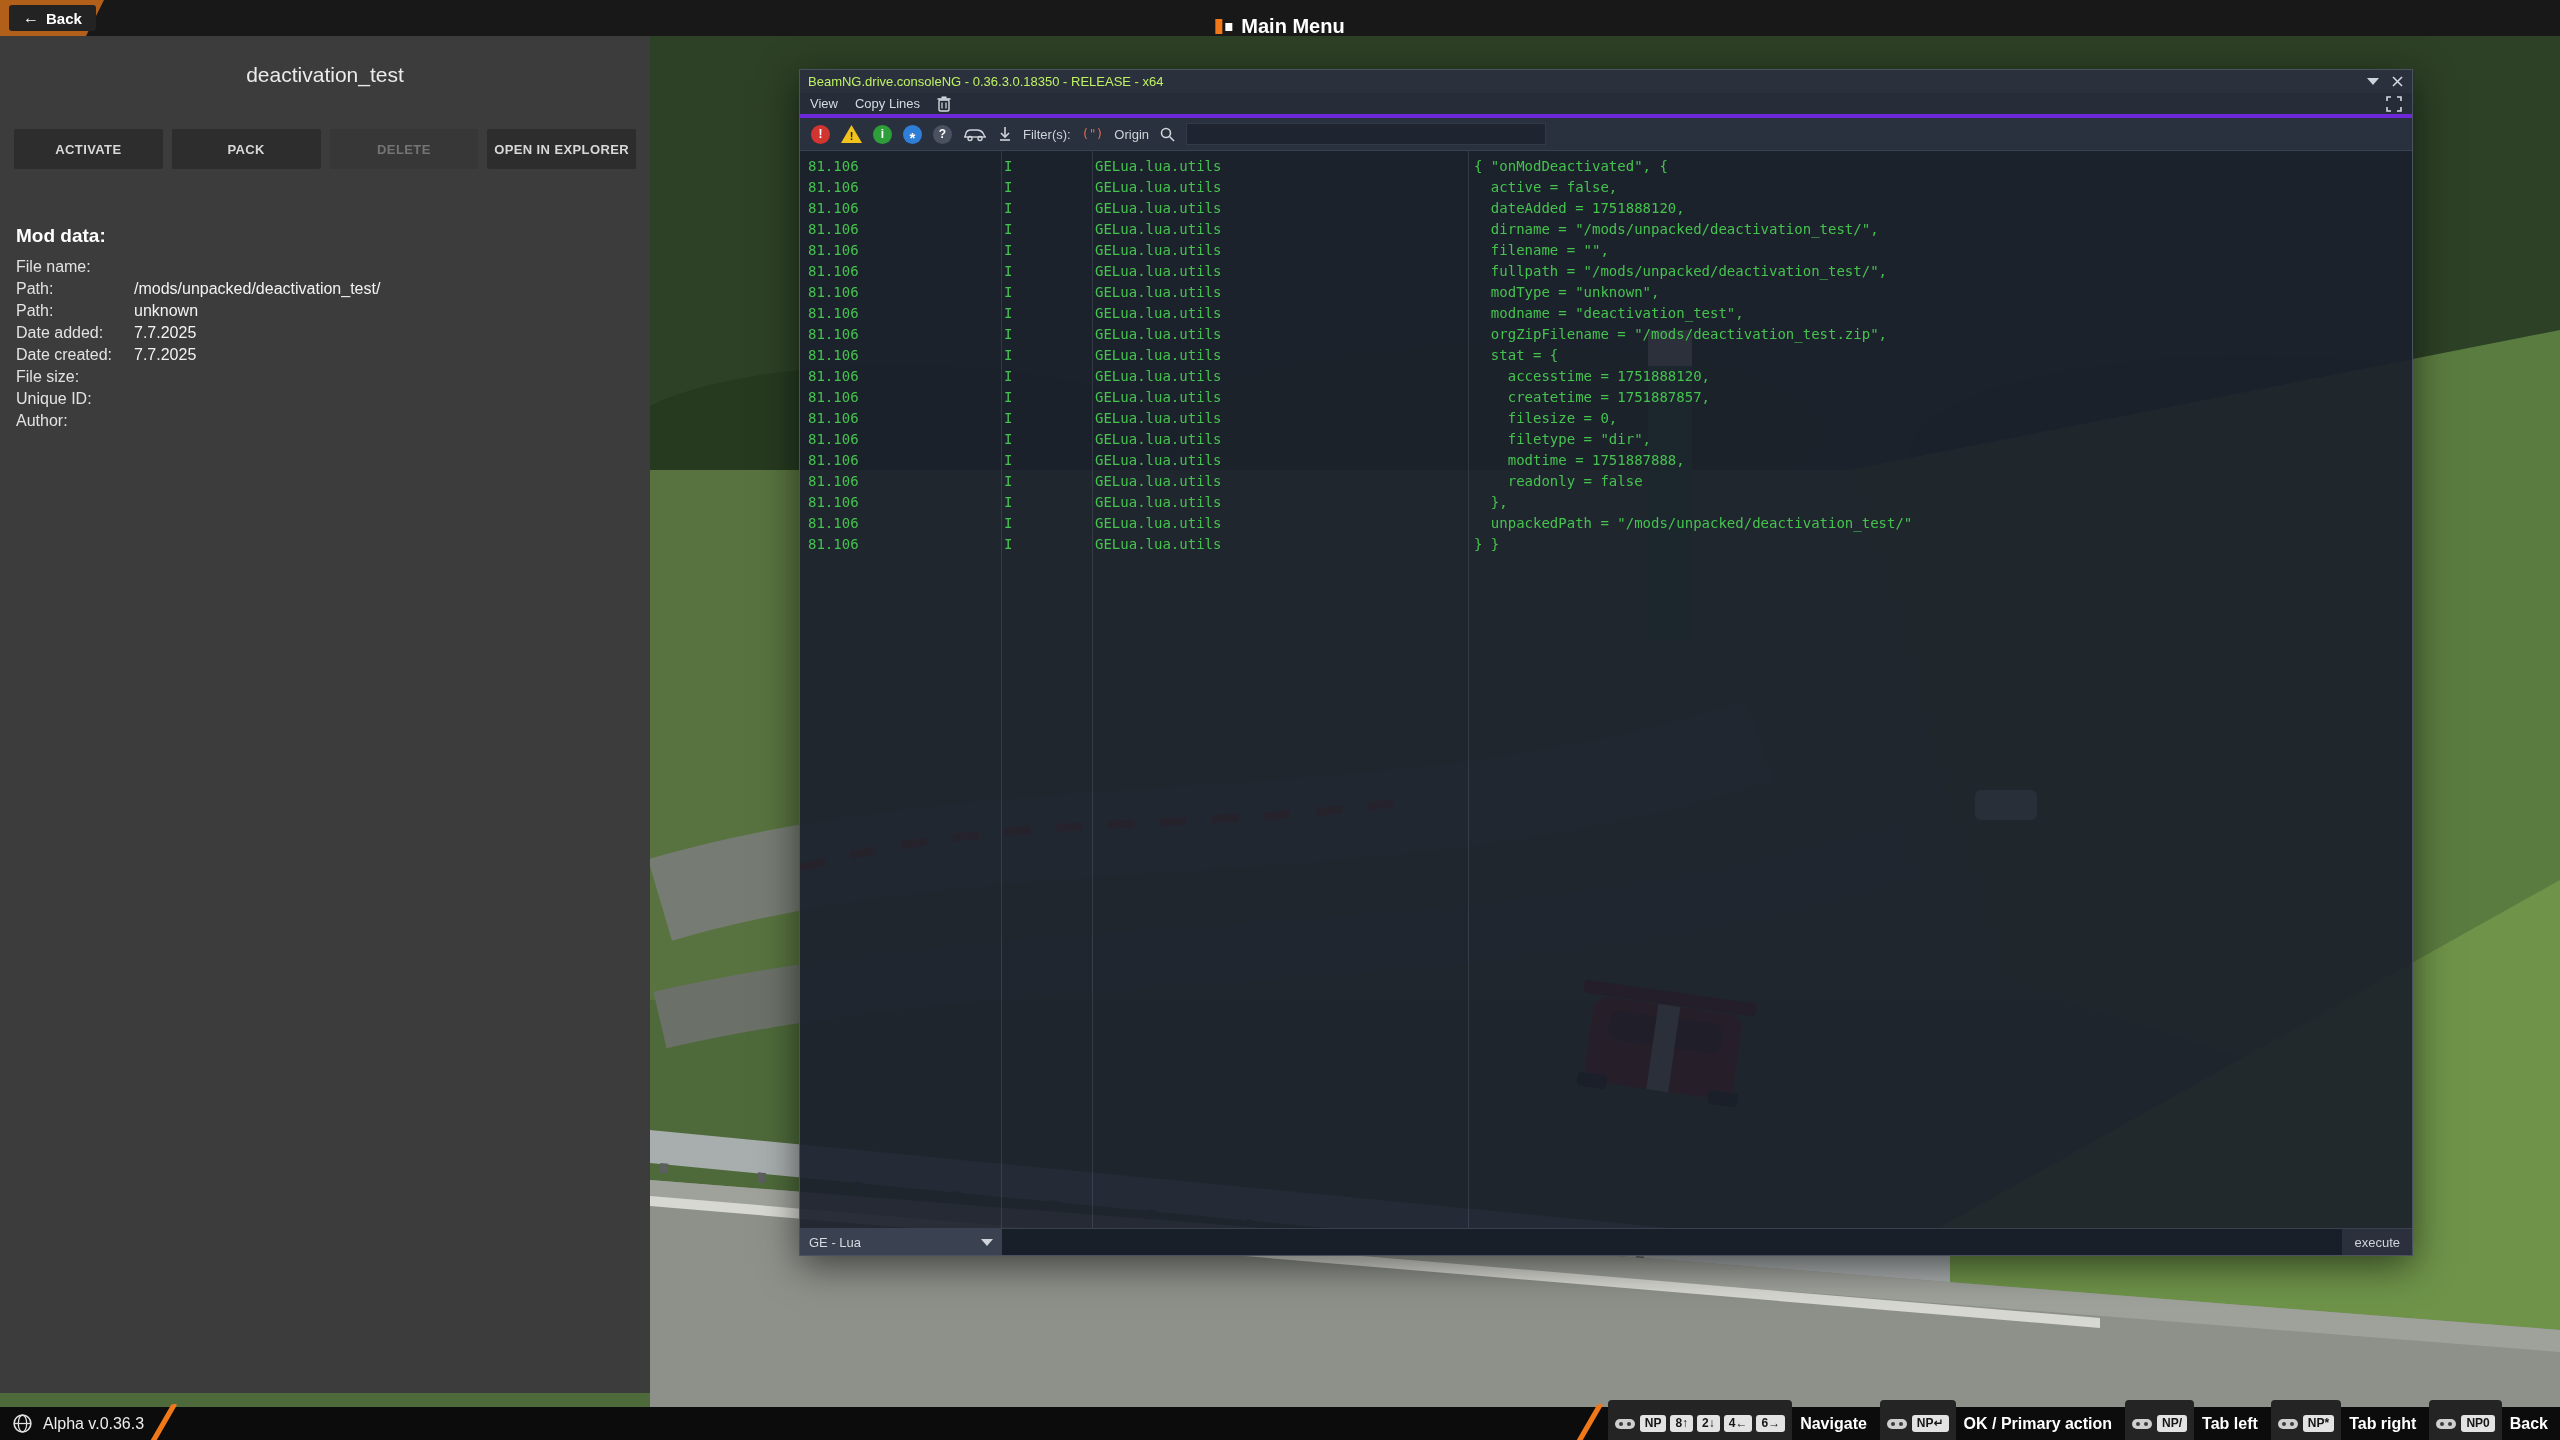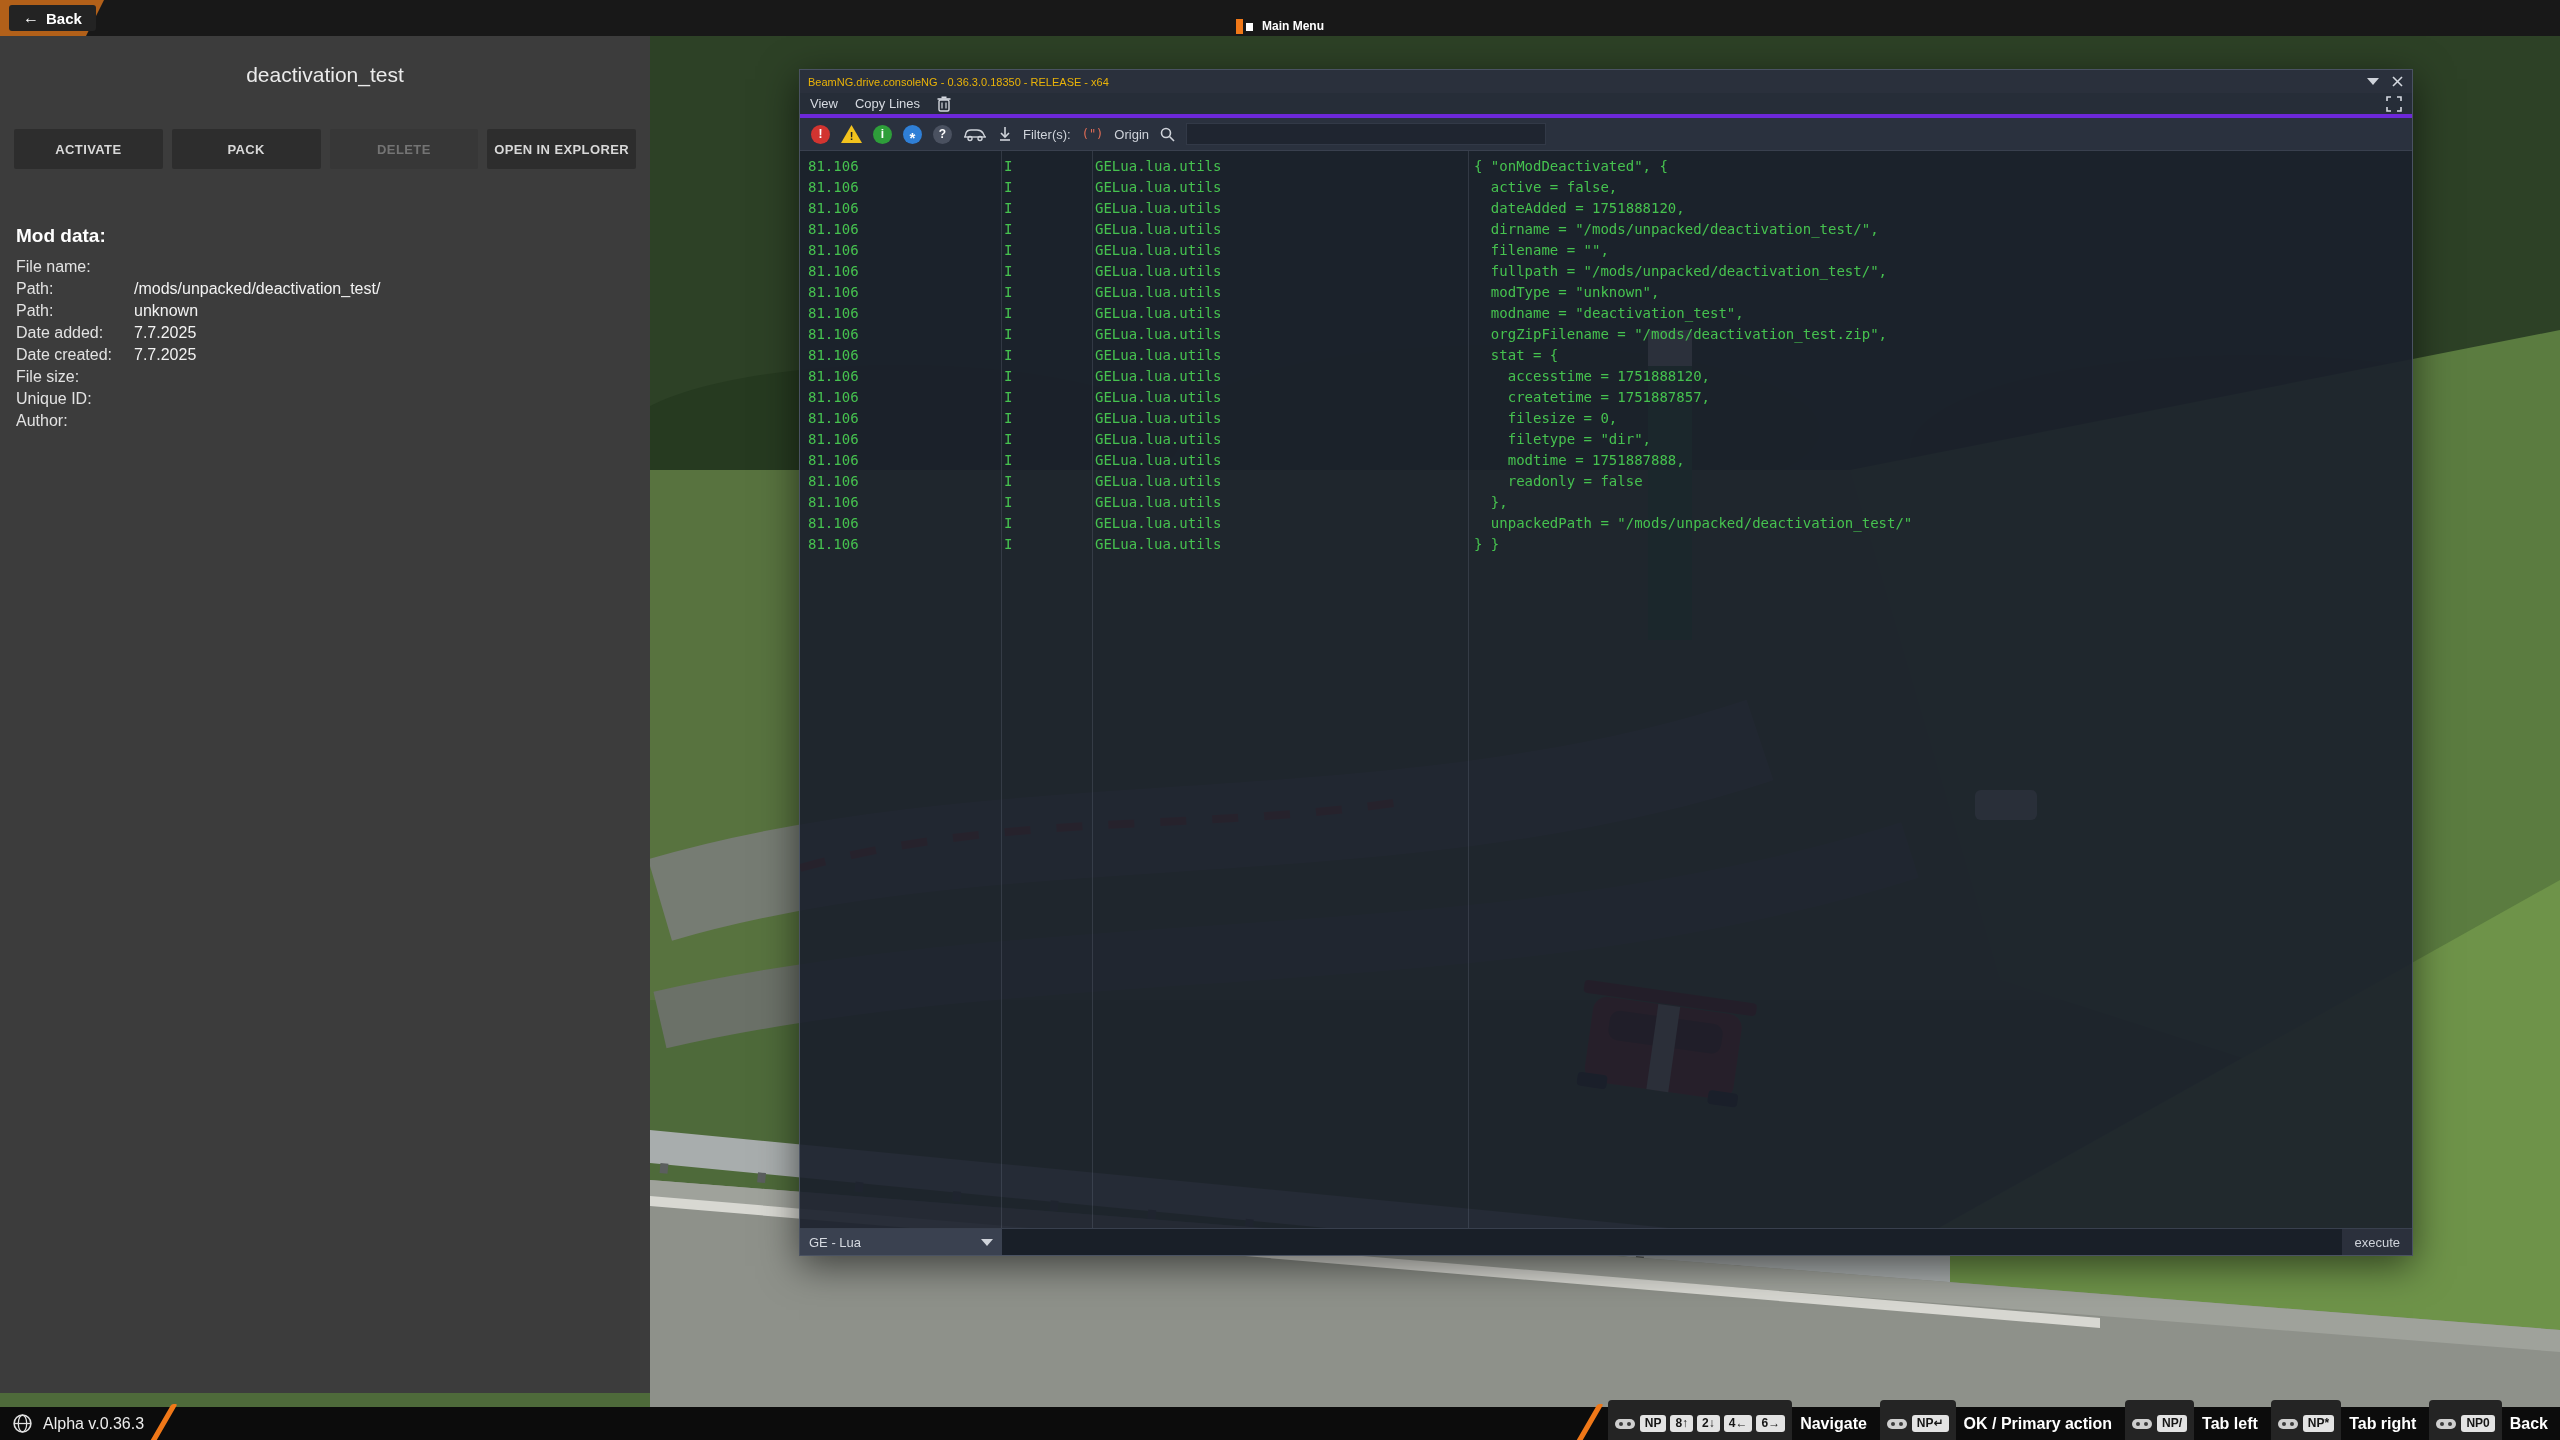--- a/index.html
+++ b/index.html
@@ -12,21 +12,21 @@
 
   
   #topbar { position:absolute; left:0; top:0; right:0; height:36px; background:#181818; z-index:30; }
   .back-wedge { position:absolute; left:0; top:0; width:104px; height:36px; background:#b26019;
                 clip-path:polygon(0 0,100% 0,calc(100% - 18px) 100%,0 100%); }
   .back-btn { position:absolute; left:9px; top:5px; height:26px; background:#232323; color:#fff;
               border:none; border-radius:3px; padding:0 14px; font-size:15px; font-weight:bold;
               display:flex; align-items:center; gap:7px; cursor:pointer; }
   .back-arrow { font-size:16px; line-height:1; }
   .menu-title { position:absolute; left:50%; top:0; height:52px; transform:translateX(-50%);
-                display:flex; align-items:center; gap:9px; color:#fff; font-size:12px; font-weight:bold; }
+                display:flex; align-items:center; gap:9px; color:#fff; font-size:20px; font-weight:bold; }
   .logo { position:relative; width:17px; height:17px; display:inline-block; }
   .logo i { position:absolute; display:block; }
   .logo .sq1 { left:0; top:1px; width:7px; height:15px; background:#f07818; }
   .logo .sq2 { left:10px; top:5px; width:7px; height:8px; background:#fff; }
 
   
   #sidebar { position:absolute; left:0; top:36px; width:650px; bottom:47px; background:#3c3c3c; z-index:20; }
   .sb-title { margin-top:27px; text-align:center; font-size:21px; color:#ebebeb; }
   .sb-buttons { margin:42px 14px 0; display:flex; gap:9px; }
   .sb-btn { flex:1; height:40px; background:#2d2d2d; color:#d8d8d8; border:none; border-radius:2px;
@@ -36,21 +36,21 @@
   .md-heading { font-size:19px; font-weight:bold; color:#fff; margin-bottom:9px; }
   .md-row { display:grid; grid-template-columns:118px 1fr; line-height:22px; font-size:16px; color:#e2e2e2; }
   .md-label { color:#e2e2e2; }
   .md-value { color:#f2f2f2; }
 
   
   #console { position:absolute; left:799px; top:69px; width:1614px; height:1187px; z-index:25;
              border:1px solid #4a5262; box-shadow:0 10px 36px rgba(0,0,0,.55);
              display:flex; flex-direction:column; background:rgba(26,32,43,.92); }
   .c-title { height:23px; background:rgba(43,49,61,.97); display:flex; align-items:center;
-             padding:0 8px; font-size:11px; color:#eab308; flex:0 0 auto; }
+             padding:0 8px; font-size:13px; color:#bef264; flex:0 0 auto; }
   .t-icons { margin-left:auto; display:flex; align-items:center; gap:12px; }
   .caret-down { width:0; height:0; border-left:6px solid transparent; border-right:6px solid transparent;
                 border-top:7px solid #cfd3da; }
   .c-menu { height:25px; background:rgba(39,45,57,.97); border-bottom:4px solid #6d28d9;
             display:flex; align-items:center; gap:17px; padding:0 10px; font-size:13px; color:#d6dae1; flex:0 0 auto; }
   .c-menu .mi { cursor:pointer; }
   .fullscreen-wrap { margin-left:auto; display:flex; }
   .c-toolbar { height:33px; background:rgba(43,50,64,.96); border-bottom:1px solid #39404e;
                display:flex; align-items:center; gap:11px; padding:0 11px; font-size:13px; color:#cfd3da; flex:0 0 auto; }
   .tbi { width:19px; height:19px; border-radius:50%; display:flex; align-items:center; justify-content:center;

